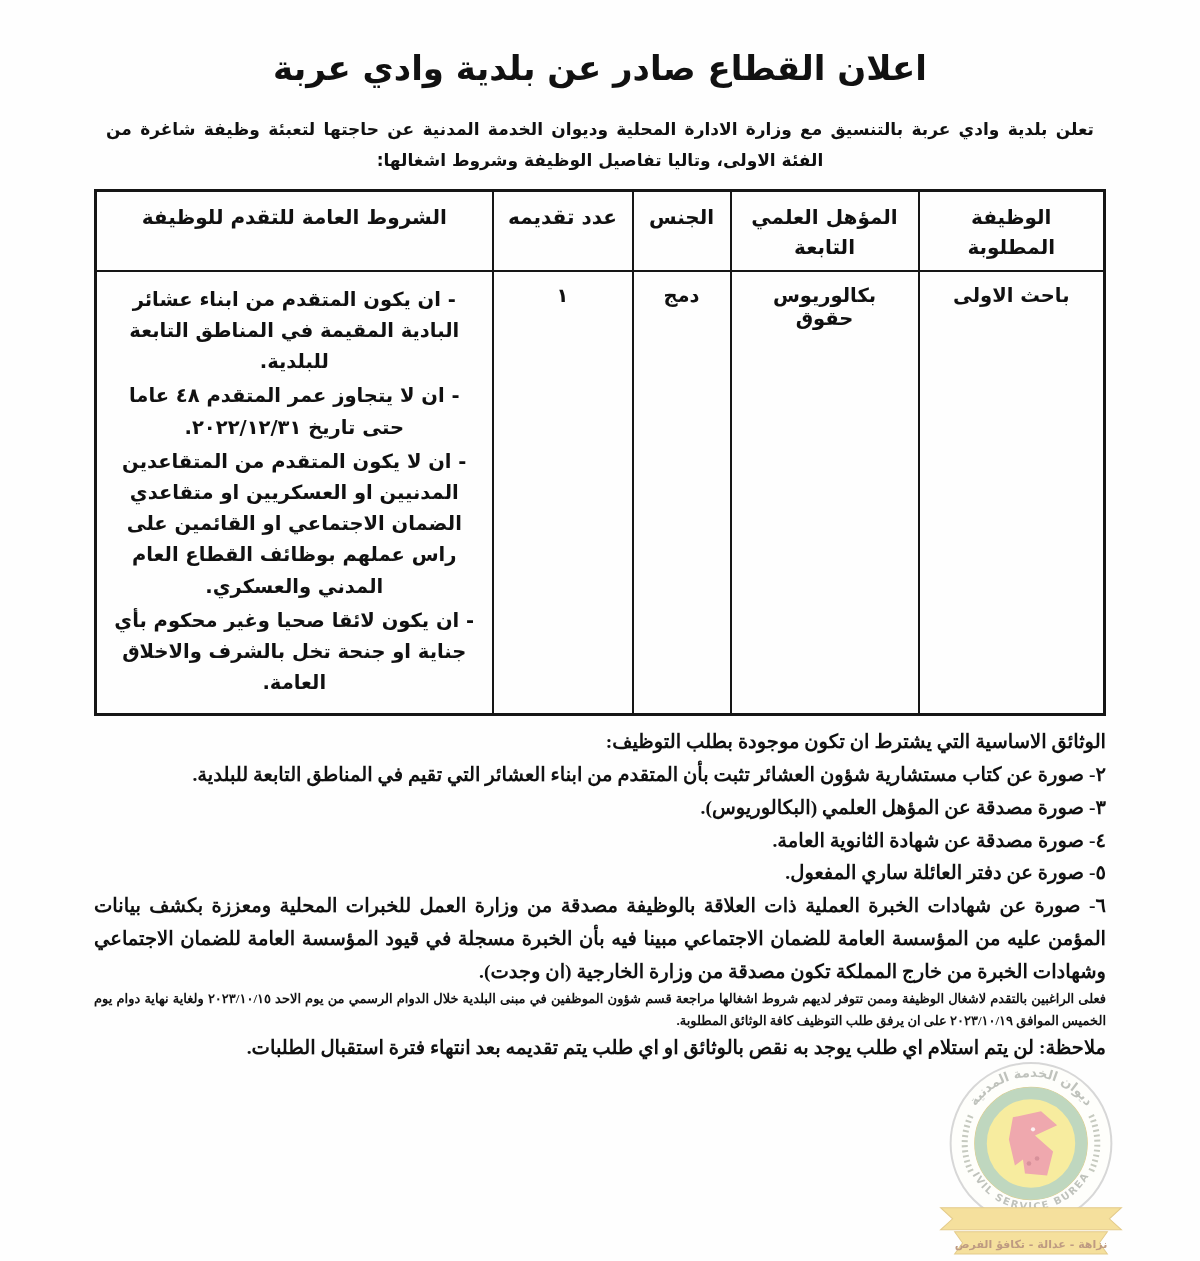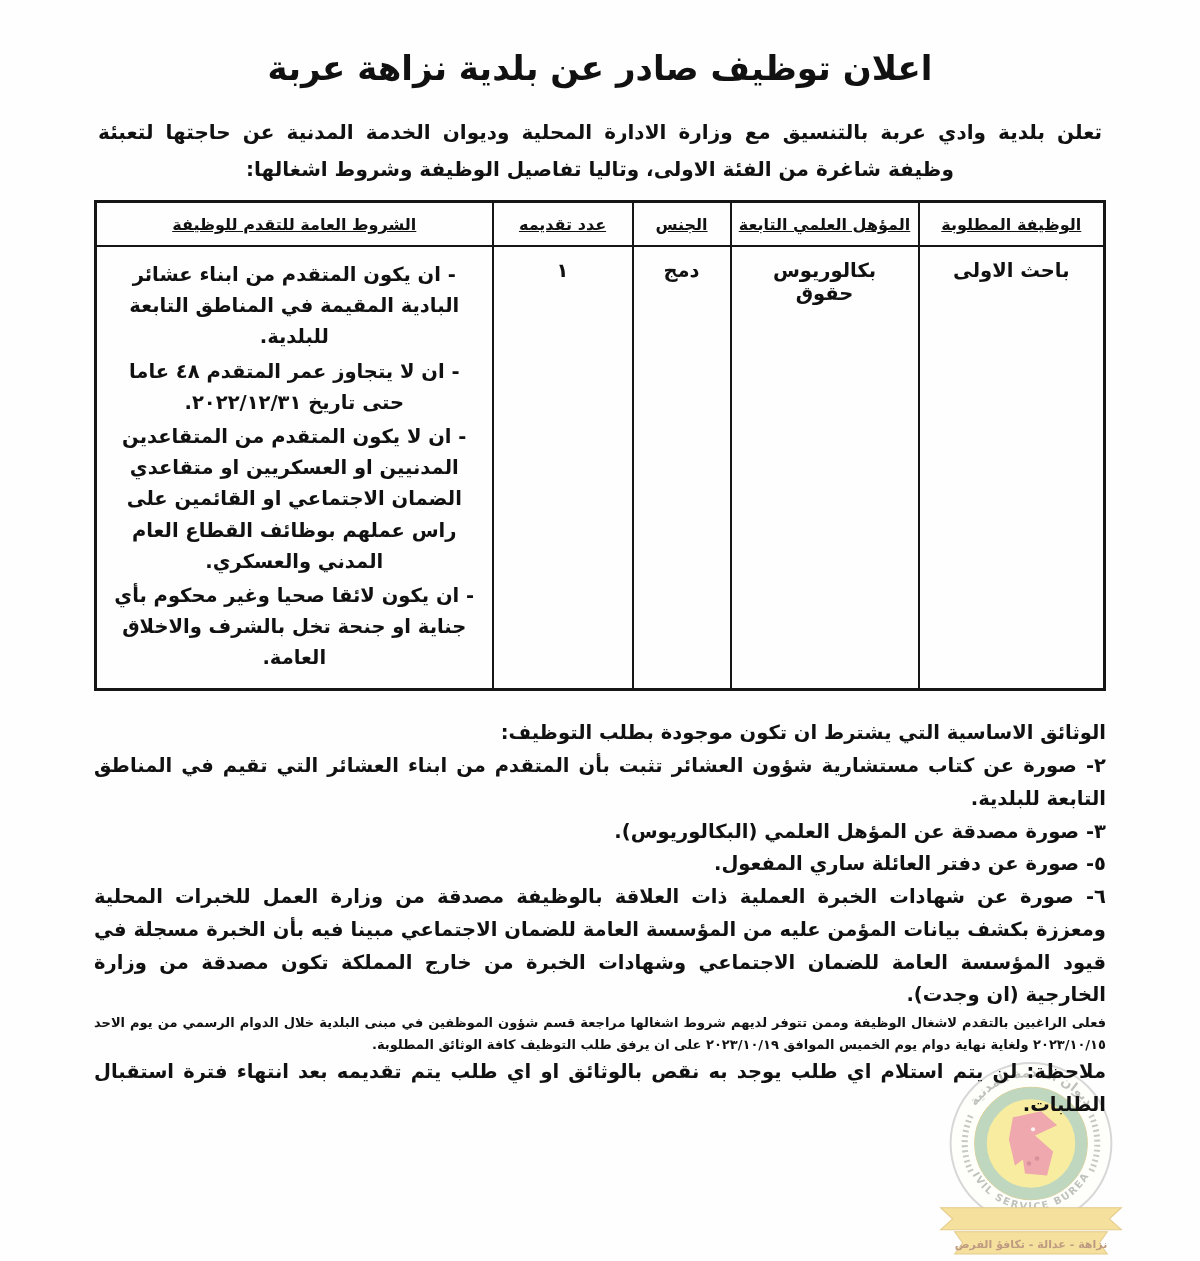--- a/index.html
+++ b/index.html
@@ -17,80 +17,79 @@
     position:relative;z-index:1;
     width:1012px;margin:0 auto;padding-top:48px;
   }
   .title{
     text-align:center;
     font-size:34px;
     margin:0 0 26px 0;
     letter-spacing:0;
   }
   .intro{
-    margin:4px;
-    font-size:20px;
+    margin:12px;
+    font-size:17px;
     line-height:1.85;
     text-align:justify;
     text-align-last:center;
   }
   table.jobs{
     width:100%;
     border-collapse:collapse;
     table-layout:fixed;
     margin-top:12px;
     border:3px solid #161616;
   }
   table.jobs th, table.jobs td{
     border:2.5px solid #161616;
     text-align:center;
     vertical-align:top;
   }
   table.jobs th{
-    font-size:16px;
+    font-size:20px;
     padding:10px 6px 8px 6px;
     line-height:1.5;
     font-weight:bold;
-    text-decoration:underline;
   }
   table.jobs td{
     font-size:19.5px;
     padding:12px 10px;
   }
   tr.body-row td{height:322px;}
   .col-job{width:186px;}
   .col-qual{width:188px;}
   .col-gender{width:98px;}
   .col-count{width:140px;}
   .cond-item{
     line-height:1.6;
     margin:0 0 3px 0;
     text-align:center;
   }
-  .docs{margin-top:26px;font-size:19.5px;line-height:1.68;}
+  .docs{margin-top:10px;font-size:19.5px;line-height:1.68;font-family:Liberation Serif, serif;}
   .docs p{margin:0;text-align:justify;text-align-last:right;}
   .docs .heading{text-align:right;}
   .application{margin:0;font-size:13px;line-height:1.68;text-align:justify;text-align-last:center;}
   .note{margin:0;font-size:19.5px;line-height:1.68;text-align:right;}
   .seal{
     position:absolute;z-index:0;
     left:928px;top:1055px;
     width:206px;height:206px;
     opacity:0.55;
   }
   .seal svg{display:block;width:100%;height:100%;}
 </style>
 </head>
 <body>
 
 <div class="doc">
 
   <div class="content">
 
-    <h1 class="title">اعلان توظيف صادر عن بلدية نزاهة عربة</h1>
+    <h1 class="title">اعلان القطاع صادر عن بلدية وادي عربة</h1>
 
     <p class="intro">تعلن بلدية وادي عربة بالتنسيق مع وزارة الادارة المحلية وديوان الخدمة المدنية عن حاجتها لتعبئة وظيفة شاغرة من الفئة الاولى، وتاليا تفاصيل الوظيفة وشروط اشغالها:</p>
 
     <table class="jobs">
       <colgroup>
         <col class="col-job">
           <col class="col-qual">
           <col class="col-gender">
           <col class="col-count">
           <col>
@@ -115,20 +114,21 @@
           <div class="cond-item">- ان يكون لائقا صحيا وغير محكوم بأي جناية او جنحة تخل بالشرف والاخلاق العامة.</div>
         </td>
       </tr>
     </tbody>
       </table>
 
     <div class="docs">
       <p class="heading">الوثائق الاساسية التي يشترط ان تكون موجودة بطلب التوظيف:</p>
       <p>٢- صورة عن كتاب مستشارية شؤون العشائر تثبت بأن المتقدم من ابناء العشائر التي تقيم في المناطق التابعة للبلدية.</p>
       <p>٣- صورة مصدقة عن المؤهل العلمي (البكالوريوس).</p>
+      <p>٤- صورة مصدقة عن شهادة الثانوية العامة.</p>
       <p>٥- صورة عن دفتر العائلة ساري المفعول.</p>
       <p>٦- صورة عن شهادات الخبرة العملية ذات العلاقة بالوظيفة مصدقة من وزارة العمل للخبرات المحلية ومعززة بكشف بيانات المؤمن عليه من المؤسسة العامة للضمان الاجتماعي مبينا فيه بأن الخبرة مسجلة في قيود المؤسسة العامة للضمان الاجتماعي وشهادات الخبرة من خارج المملكة تكون مصدقة من وزارة الخارجية (ان وجدت).</p>
       <p class="application">فعلى الراغبين بالتقدم لاشغال الوظيفة وممن تتوفر لديهم شروط اشغالها مراجعة قسم شؤون الموظفين في مبنى البلدية خلال الدوام الرسمي من يوم الاحد ٢٠٢٣/١٠/١٥ ولغاية نهاية دوام يوم الخميس الموافق ٢٠٢٣/١٠/١٩ على ان يرفق طلب التوظيف كافة الوثائق المطلوبة.</p>
       <p class="note">ملاحظة: لن يتم استلام اي طلب يوجد به نقص بالوثائق او اي طلب يتم تقديمه بعد انتهاء فترة استقبال الطلبات.</p>
     </div>
 
   </div>
 
   <div class="seal">
     <svg viewBox="0 0 204 205" xmlns="http://www.w3.org/2000/svg">

